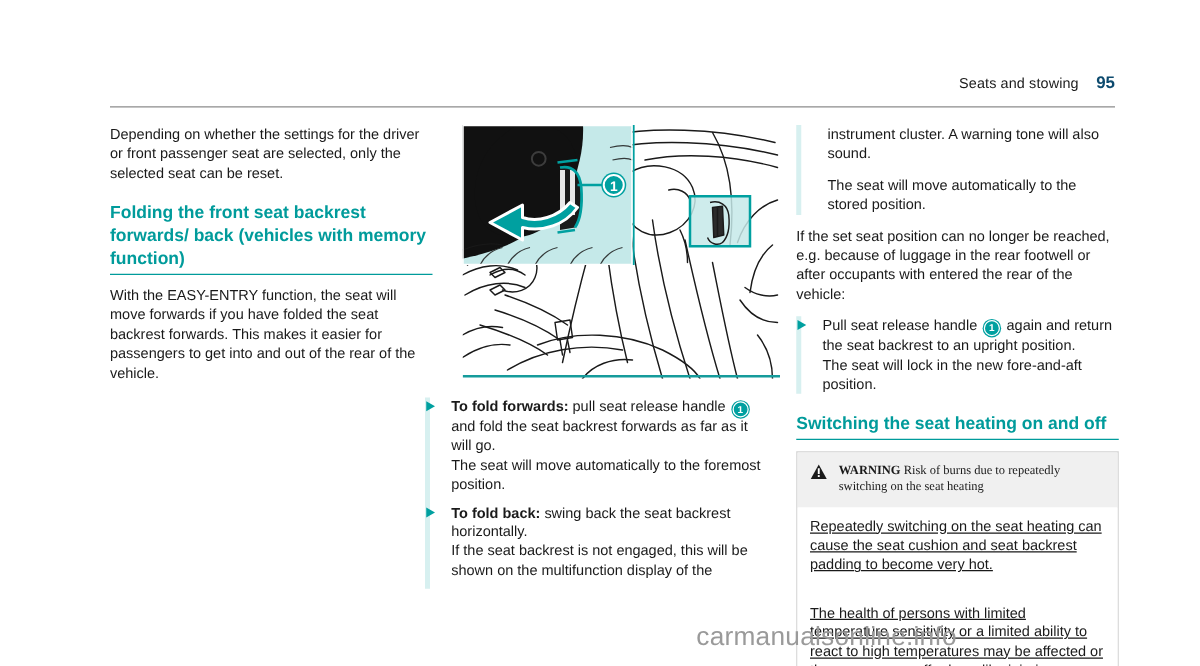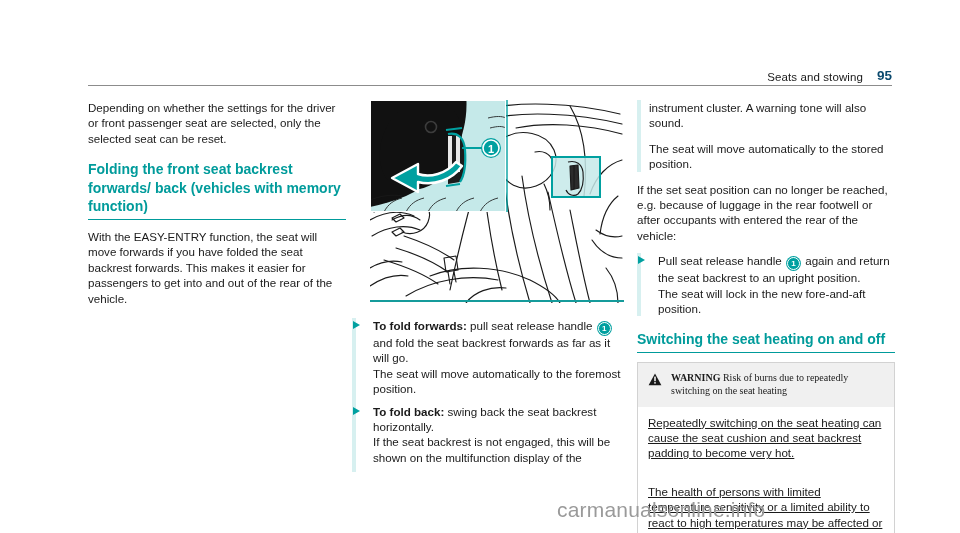--- a/index.html
+++ b/index.html
@@ -21,21 +21,21 @@
     position: absolute;
     left: 88px;
     top: 64px;
     width: 804px;
     height: 22px;
     border-bottom: 1.2px solid #8c8c8c;
     display: flex;
     align-items: flex-end;
     justify-content: flex-end;
     gap: 14px;
-    padding-bottom: 2px;
+    padding-bottom: 12px;
     box-sizing: border-box;
     text-align: right;
   }
   .header-title {
     font-size: 11.5px;
     color: #1a1a1a;
     letter-spacing: 0.1px;
   }
   .header-pageno {
     font-size: 13.5px;
@@ -43,21 +43,21 @@
     color: #0c4a6e;
   }
 
   
   .col {
     position: absolute;
     top: 100px;
     width: 258px;
   }
   .col-left   { left: 88px; }
-  .col-mid    { left: 352px; width: 272px; }
+  .col-mid    { left: 340px; width: 272px; }
   .col-right  { left: 637px; width: 258px; }
 
   p {
     margin: 0 0 10px 0;
     font-size: 11.6px;
     line-height: 1.33;
     color: #1a1a1a;
   }
 
   
@@ -95,21 +95,21 @@
     position: absolute;
     left: 0;
     top: 0;
     bottom: 0;
     width: 4px;
     background: #D7F0F0;
   }
 
   .indent-block {
     position: relative;
-    padding-left: 12px;
+    padding-left: 25px;
   }
 
   strong { font-weight: bold; }
 
   
   .badge {
     display: inline-block;
     width: 11px;
     height: 11px;
     border-radius: 50%;

